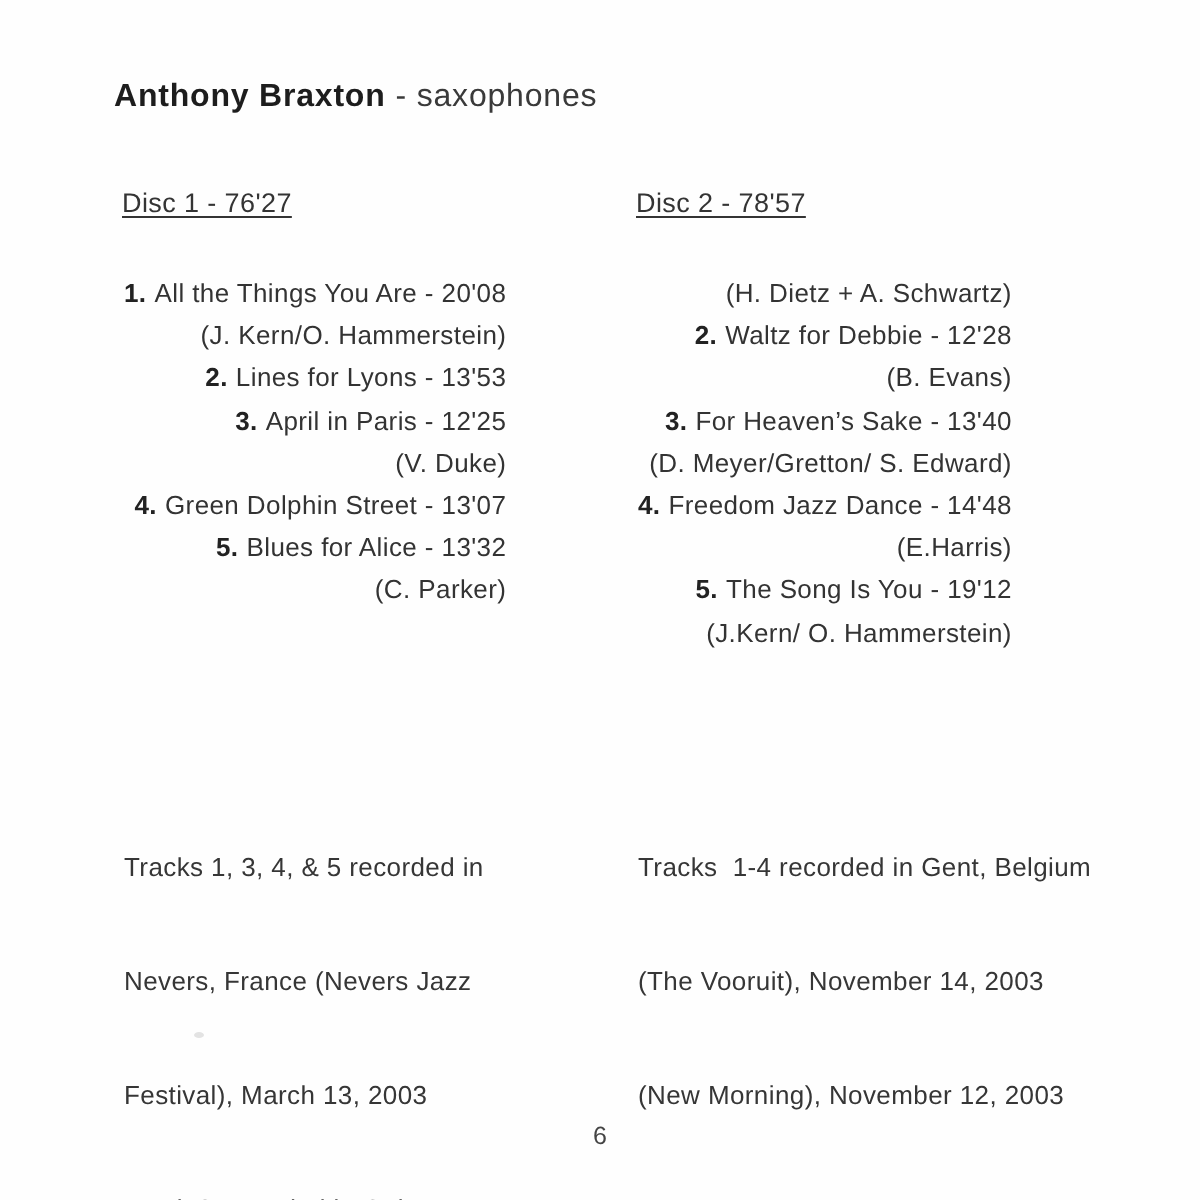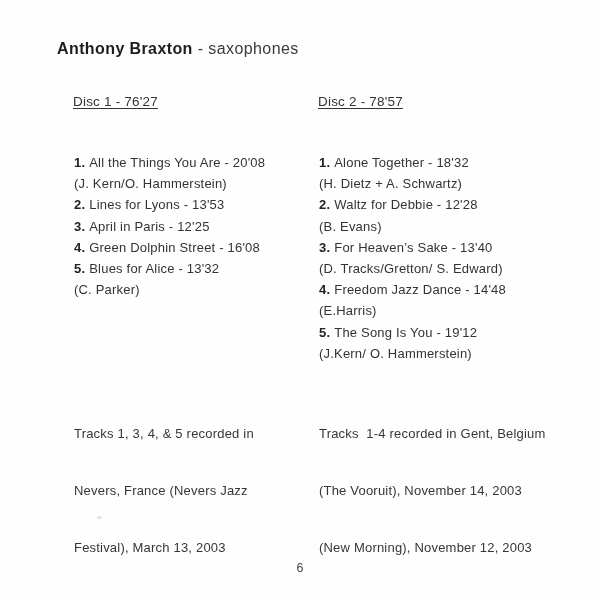--- a/index.html
+++ b/index.html
@@ -29,34 +29,35 @@
     color: #1d1d1d;
     margin-right: 5px;
   }
   
   .col {
     position: absolute;
     top: 94px;
     font-size: 13px;
     letter-spacing: 0.2px;
   }
-  .col-left  { left: 61px;  width: 252px; margin-left: 12px; }
+  .col-left  { left: 61px;  width: 252px; }
   .col-right { left: 318px; width: 268px; }
   .disc-heading {
     font-size: 13.5px;
     text-decoration: underline;
     text-underline-offset: 2px;
     color: #343434;
   }
   .tracks {
     position: absolute;
     left: 1px;
-    top: 58px;
+    top: 42px;
     line-height: 21.2px;
     white-space: nowrap;
+    text-align: right;
   }
   .track-num {
     font-weight: bold;
     color: #222222;
     margin-right: 4px;
   }
   .notes {
     position: absolute;
     left: 1px;
     top: 292px;
@@ -94,43 +95,43 @@
     <span class="credit"><span class="artist-name">Anthony Braxton</span><span class="artist-role">- saxophones</span></span>
   </div>
 
   <div class="col col-left">
     <div class="disc-heading">Disc 1 - 76'27</div>
     <div class="tracks">
       <div class="track-line"><span class="track-num">1.</span><span>All the Things You Are - 20'08</span></div>
       <div class="composer-line">(J. Kern/O. Hammerstein)</div>
       <div class="track-line"><span class="track-num">2.</span><span>Lines for Lyons - 13'53</span></div>
       <div class="track-line"><span class="track-num">3.</span><span>April in Paris - 12'25</span></div>
-      <div class="track-line"><span class="track-num">4.</span><span>Green Dolphin Street - 16'08</span></div>
+      <div class="composer-line">(V. Duke)</div>
+      <div class="track-line"><span class="track-num">4.</span><span>Green Dolphin Street - 13'07</span></div>
       <div class="track-line"><span class="track-num">5.</span><span>Blues for Alice - 13'32</span></div>
       <div class="composer-line">(C. Parker)</div>
     </div>
     <div class="notes">
       <div>Tracks 1, 3, 4, &amp; 5 recorded in</div>
       <div>Nevers, France (Nevers Jazz</div>
       <div>Festival), March 13, 2003</div>
       <div>Track 2 recorded in Guimaraes,</div>
       
       
     </div>
   </div>
 
   <div class="col col-right">
     <div class="disc-heading">Disc 2 - 78'57</div>
     <div class="tracks">
-      <div class="track-line"><span class="track-num">1.</span><span>Alone Together - 18'32</span></div>
       <div class="composer-line">(H. Dietz + A. Schwartz)</div>
       <div class="track-line"><span class="track-num">2.</span><span>Waltz for Debbie - 12'28</span></div>
       <div class="composer-line">(B. Evans)</div>
       <div class="track-line"><span class="track-num">3.</span><span>For Heaven’s Sake - 13'40</span></div>
-      <div class="composer-line">(D. Tracks/Gretton/ S. Edward)</div>
+      <div class="composer-line">(D. Meyer/Gretton/ S. Edward)</div>
       <div class="track-line"><span class="track-num">4.</span><span>Freedom Jazz Dance - 14'48</span></div>
       <div class="composer-line">(E.Harris)</div>
       <div class="track-line"><span class="track-num">5.</span><span>The Song Is You - 19'12</span></div>
       <div class="composer-line">(J.Kern/ O. Hammerstein)</div>
     </div>
     <div class="notes">
       <div>Tracks  1-4 recorded in Gent, Belgium</div>
       <div>(The Vooruit), November 14, 2003</div>
       <div>(New Morning), November 12, 2003</div>
     </div>

